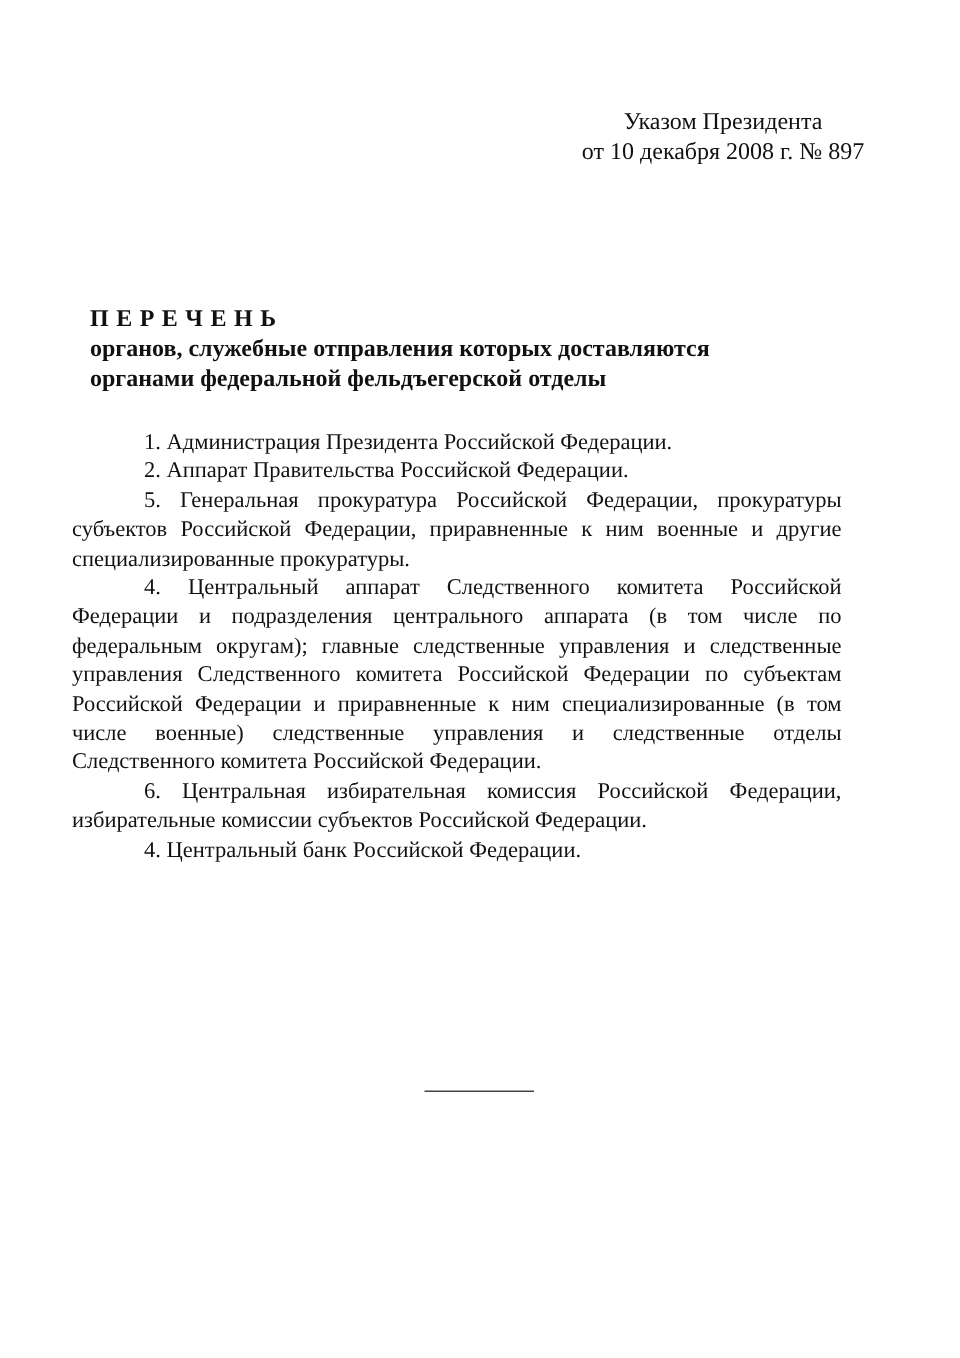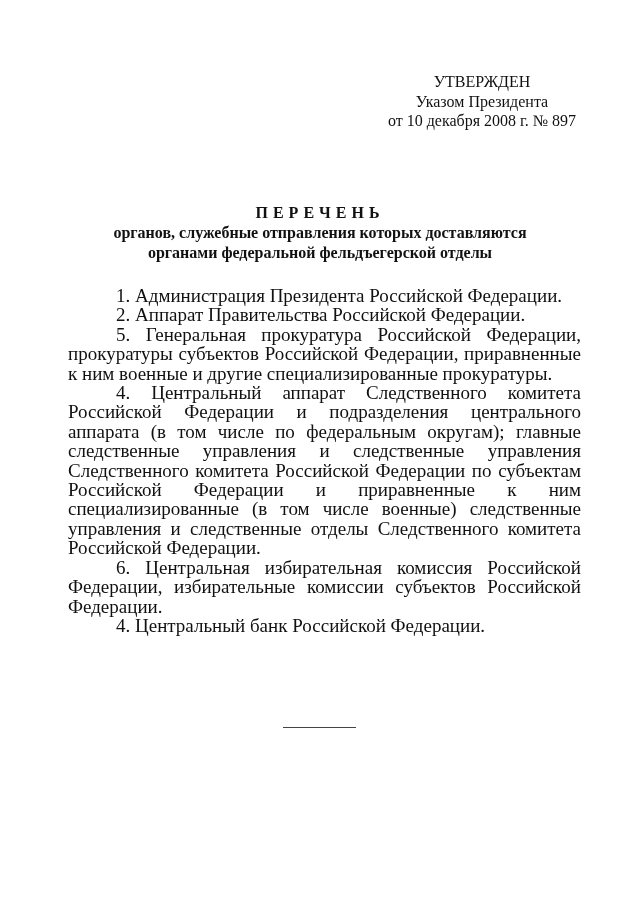--- a/index.html
+++ b/index.html
@@ -1,31 +1,30 @@
 <!DOCTYPE html>
 <html><head>
 <meta charset="utf-8">
 <style>
   html, body { margin:0; padding:0; background:#ffffff; }
   body { width:640px; height:905px; position:relative; overflow:hidden;
          font-family:"Liberation Serif", "DejaVu Serif", serif; color:#111; }
   .approval { position:absolute; left:370px; top:72px; width:224px; text-align:center;
               font-size:16px; line-height:19.5px; }
-  .title-block { position:absolute; left:60px; top:203px; width:520px; text-align:center;
+  .title-block { position:absolute; left:60px; top:203px; width:520px; 
                  font-weight:bold; font-size:16px; line-height:20px; }
   .title-word { letter-spacing:5px; font-size:16px; }
-  .body { position:absolute; left:68px; top:286px; width:513px; font-size:19px; line-height:19.4px; }
+  .body { position:absolute; left:48px; top:286px; width:513px; font-size:15px; line-height:19.4px; }
   .item { text-align:justify; text-indent:48px; margin:0; }
   .rule { position:absolute; left:283px; top:727px; width:73px; border-top:1.5px solid #444; }
 </style>
 </head>
 <body>
 
 <div class="approval">
-  <div>УТВЕРЖДЕН</div>
   <div>Указом Президента</div>
   <div>от 10 декабря 2008 г. № 897</div>
 </div>
 
 <div class="title-block">
   <div class="title-word">ПЕРЕЧЕНЬ</div>
   <div>органов, служебные отправления которых доставляются</div>
   <div>органами федеральной фельдъегерской отделы</div>
 </div>
 

